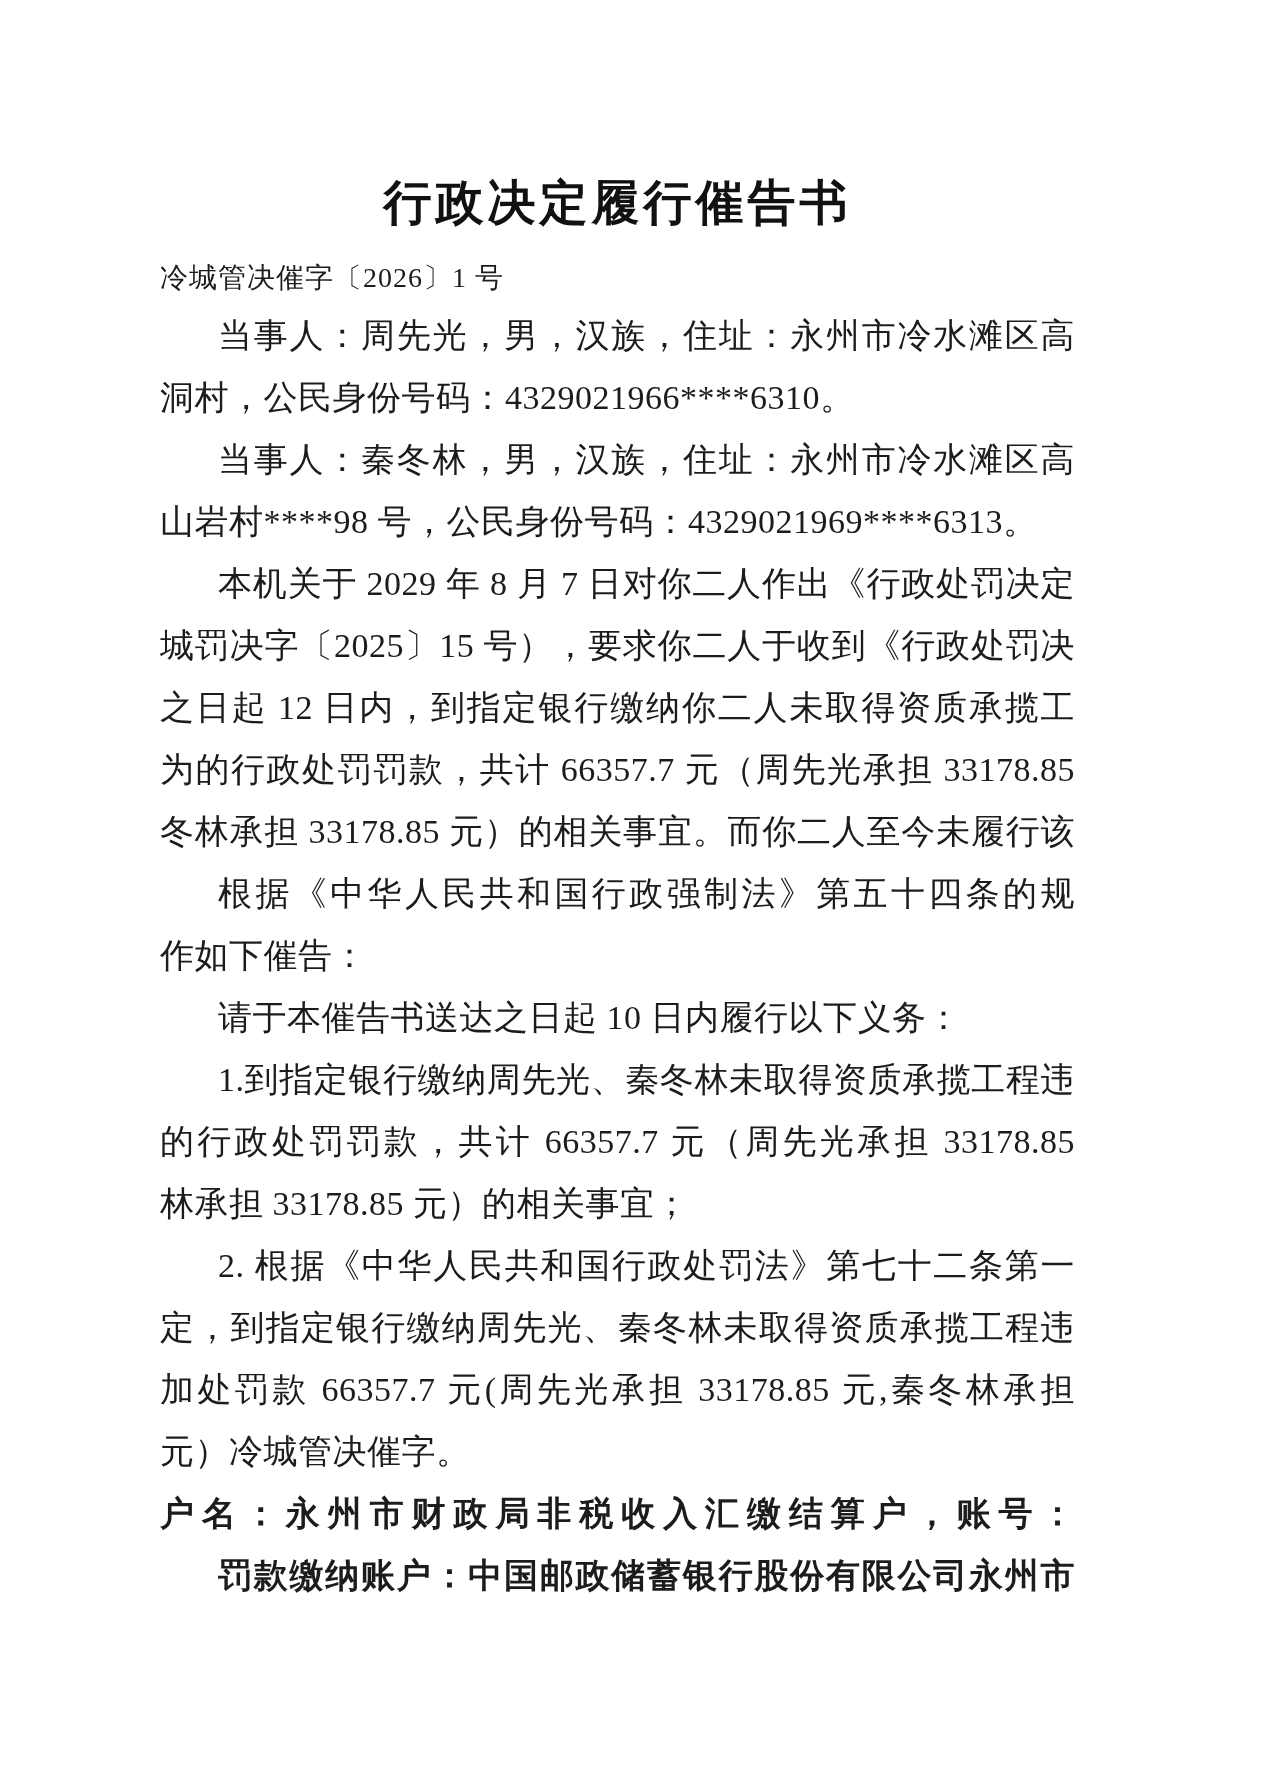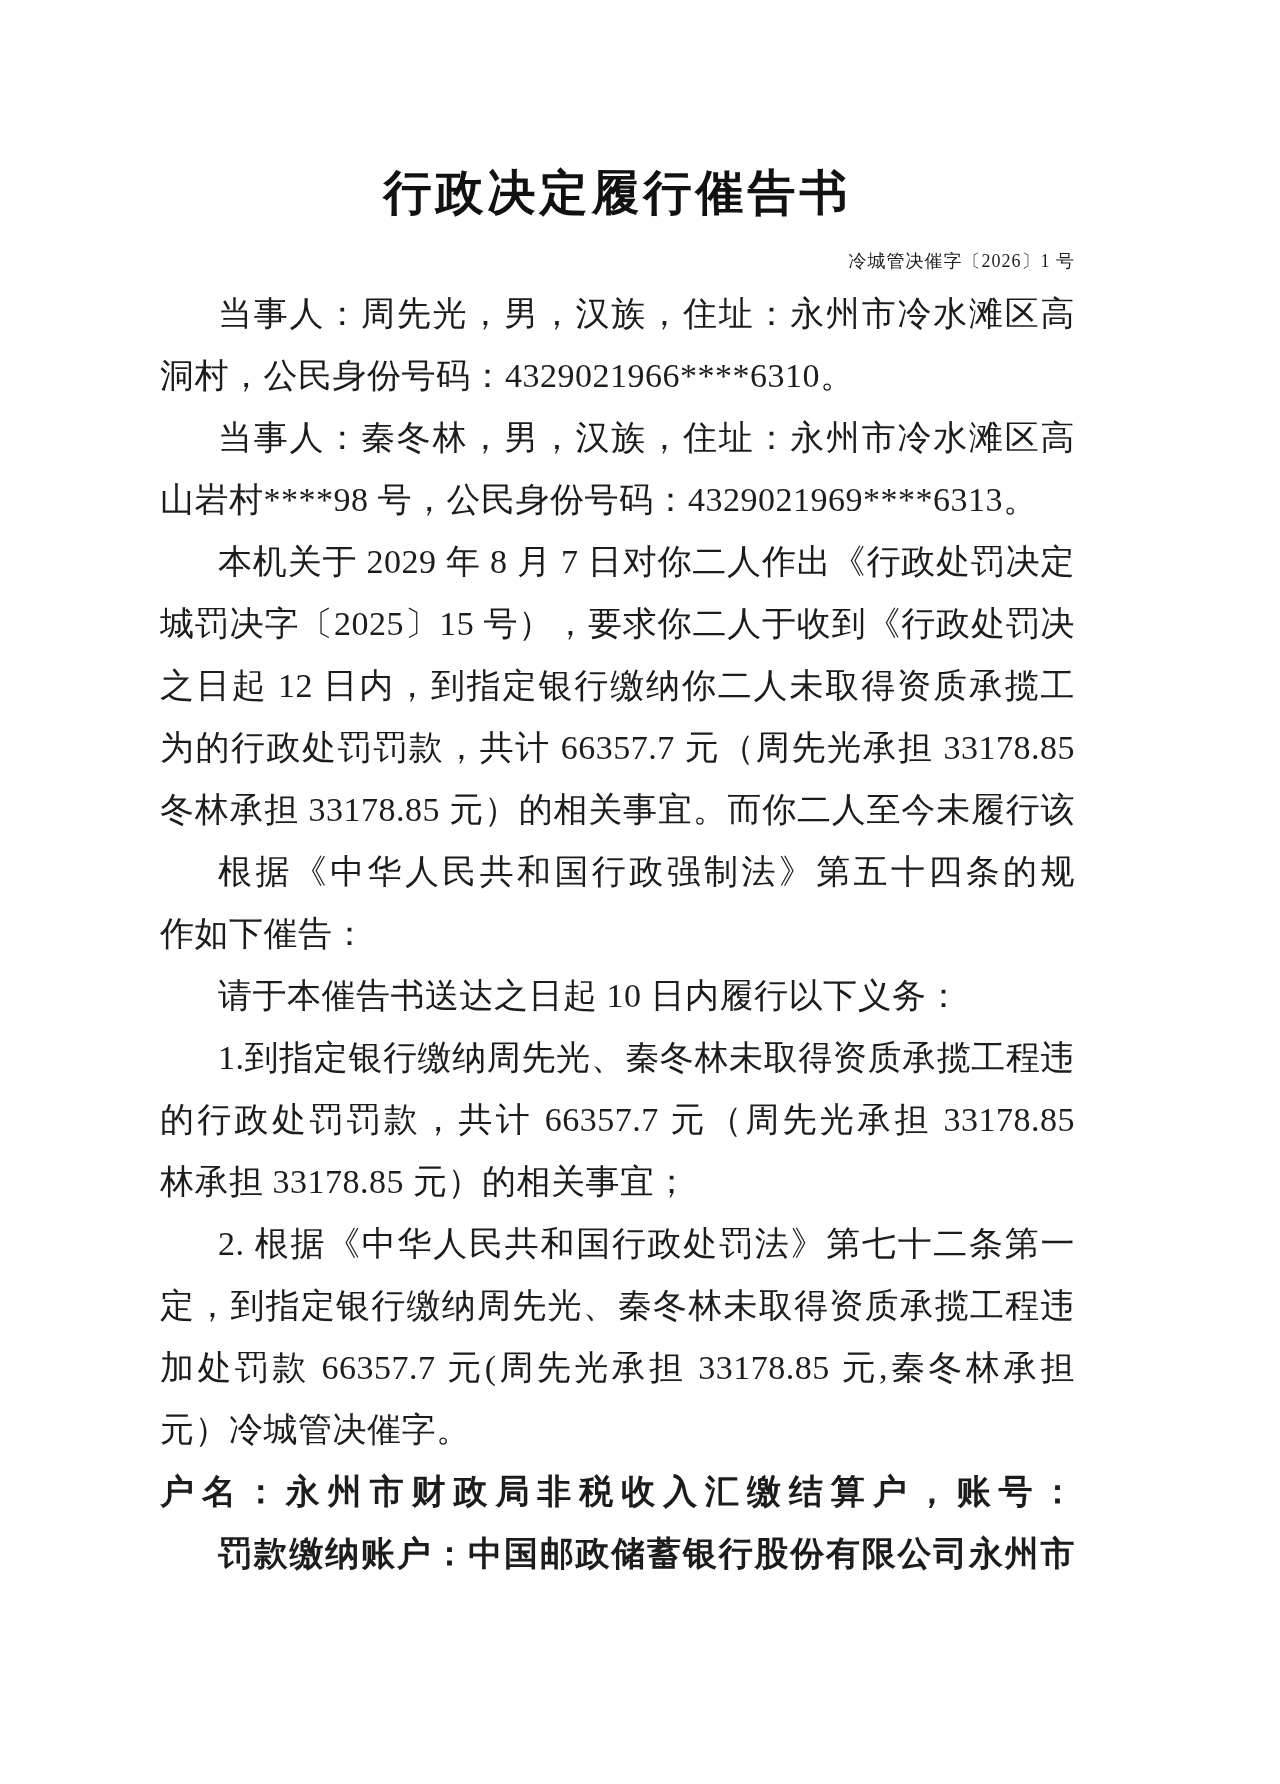--- a/index.html
+++ b/index.html
@@ -15,32 +15,31 @@
     color: #1c1c1c;
   }
   .doc {
     box-sizing: border-box;
     width: 1280px;
     height: 1784px;
     padding: 162px 205px 0 160px;
     background: #ffffff;
   }
   .title {
-    margin: 7px;
+    margin: 17px;
     text-align: center;
     font-size: 48px;
     line-height: 1;
     font-weight: 700;
     letter-spacing: 4px;
     color: #111111;
   }
   .doc-number {
     margin-top: 34px;
-    text-align: right;
-    font-size: 18px;
+    font-size: 28px;
     line-height: 1.2;
     letter-spacing: 1px;
   }
   .body-lines {
     margin-top: 10px;
   }
   .line {
     height: 62px;
     line-height: 62px;
     font-size: 34px;

